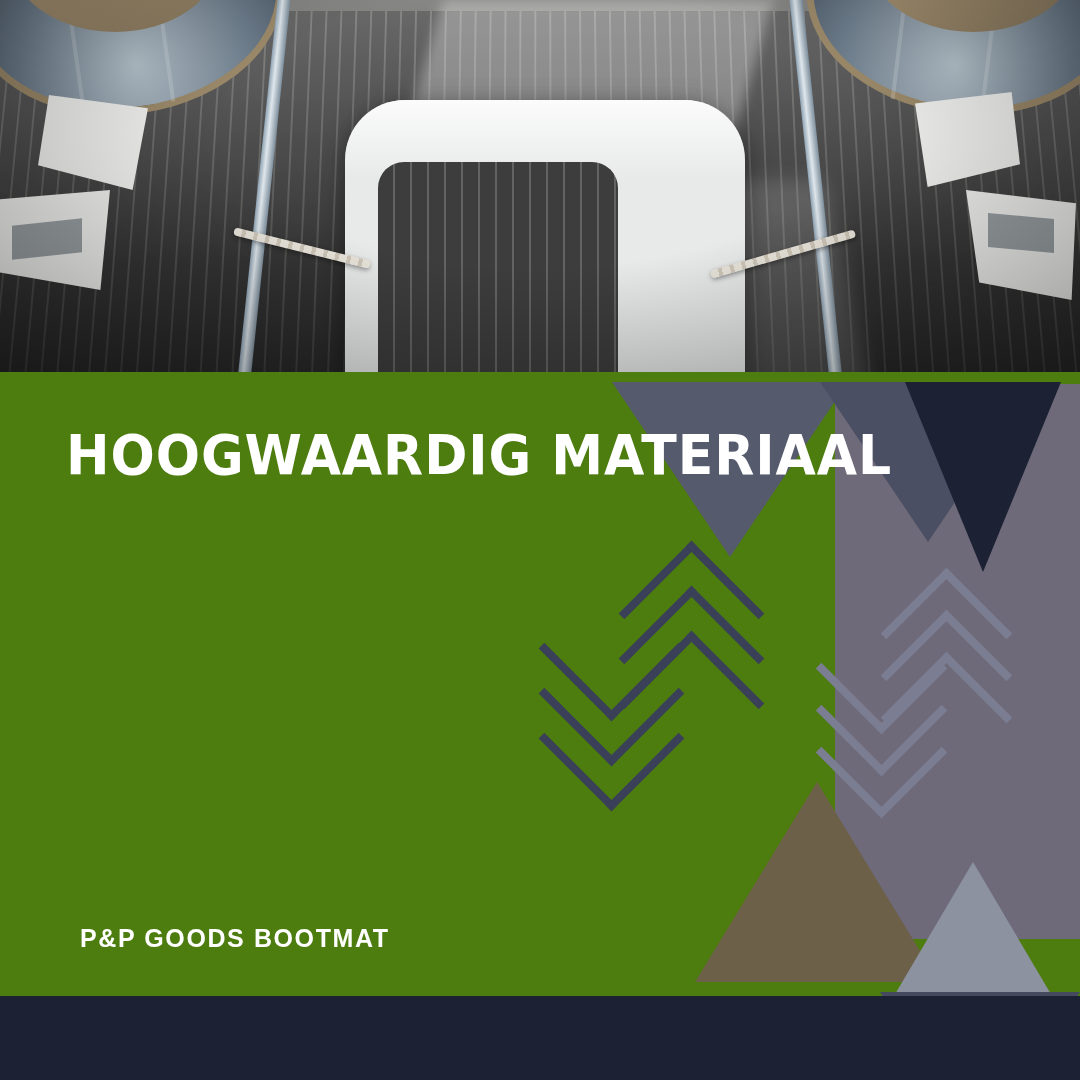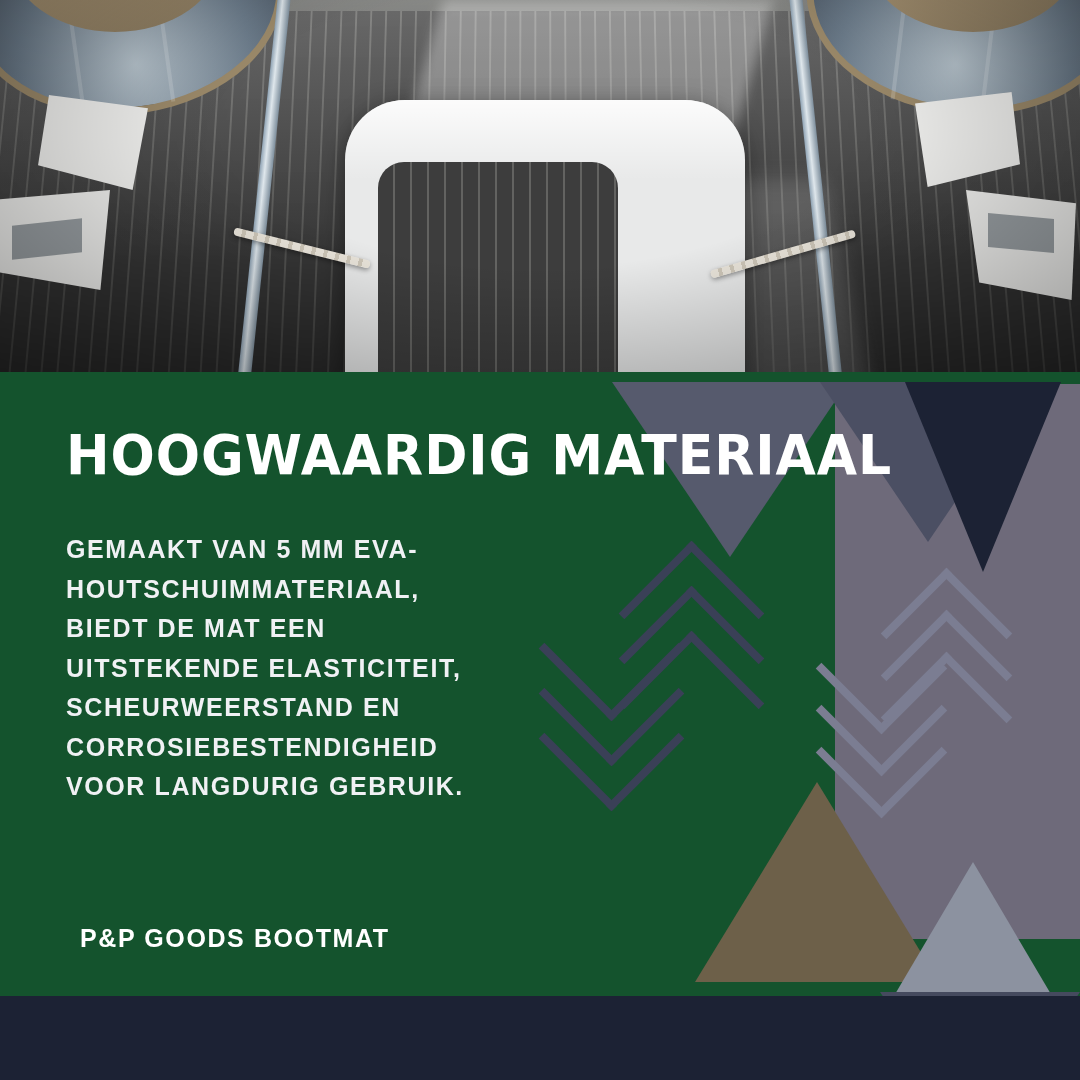--- a/index.html
+++ b/index.html
@@ -190,21 +190,21 @@
     background: radial-gradient(ellipse at 50% 35%, rgba(0,0,0,0) 40%, rgba(0,0,0,0.38) 100%);
   }
 
   
   .panel {
     position: absolute;
     left: 0;
     top: 372px;
     width: 1080px;
     height: 624px;
-    background: #14532d;
+    background: #4d7c0f;
     overflow: hidden;
   }
 
   .deco { position: absolute; }
 
   
   .block-mauve {
     left: 835px; top: 12px; width: 245px; height: 555px;
     background: #6e6a7a;
   }
@@ -350,17 +350,16 @@
     <div class="chev" style="left:640px; top:280px; width:95px; height:95px; transform:rotate(135deg);"></div>
 
     <div class="chev light" style="left:835px; top:250px; width:85px; height:85px;"></div>
     <div class="chev light" style="left:835px; top:292px; width:85px; height:85px;"></div>
     <div class="chev light" style="left:835px; top:334px; width:85px; height:85px;"></div>
     <div class="chev light" style="left:900px; top:215px; width:85px; height:85px; transform:rotate(135deg);"></div>
     <div class="chev light" style="left:900px; top:257px; width:85px; height:85px; transform:rotate(135deg);"></div>
     <div class="chev light" style="left:900px; top:299px; width:85px; height:85px; transform:rotate(135deg);"></div>
 
     <div class="headline">HOOGWAARDIG MATERIAAL</div>
-    <div class="body-text">GEMAAKT VAN 5 MM EVA-HOUTSCHUIMMATERIAAL, BIEDT DE MAT EEN UITSTEKENDE ELASTICITEIT, SCHEURWEERSTAND EN CORROSIEBESTENDIGHEID VOOR LANGDURIG GEBRUIK.</div>
     <div class="brand">P&amp;P GOODS BOOTMAT</div>
 
   </div>
 </div>
 
 </body></html>

